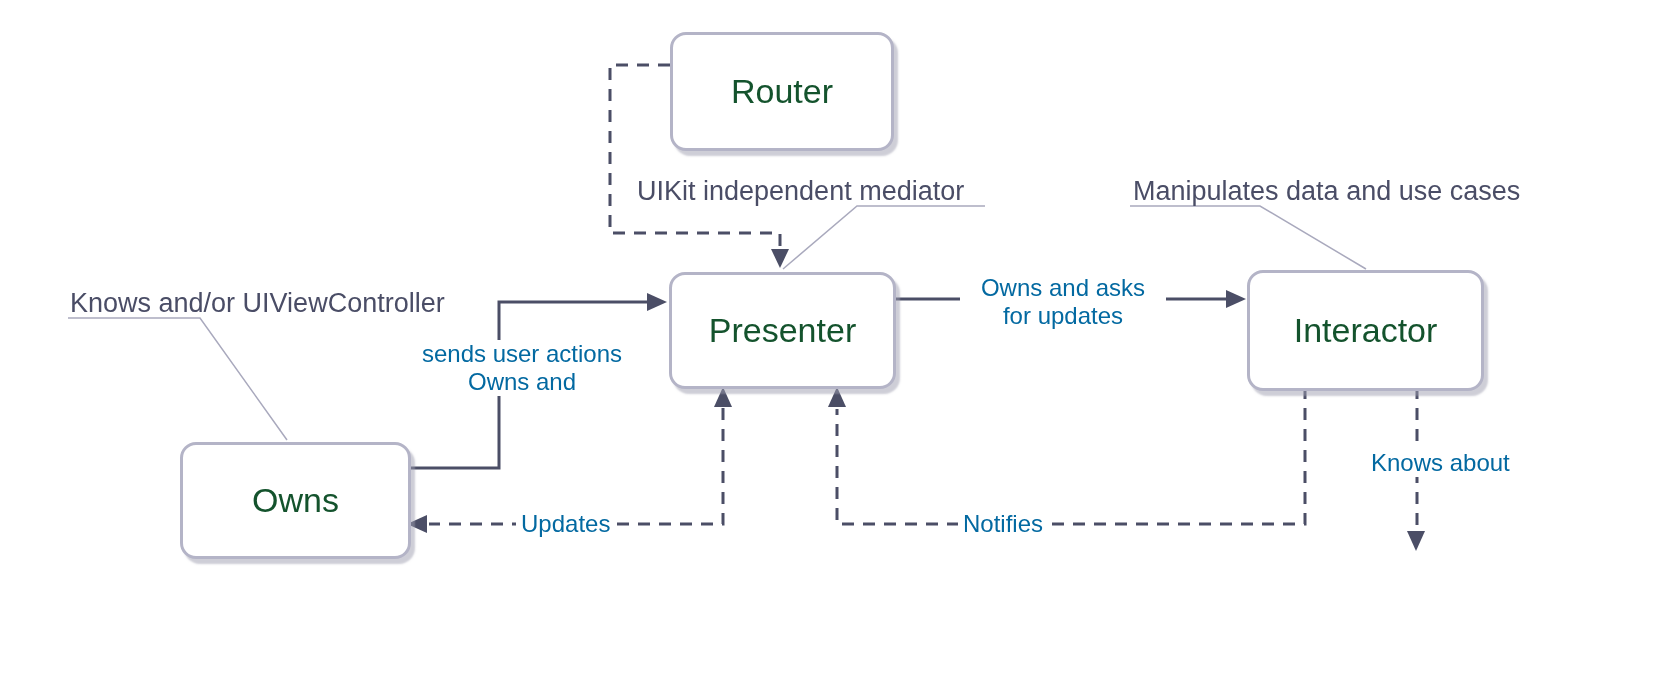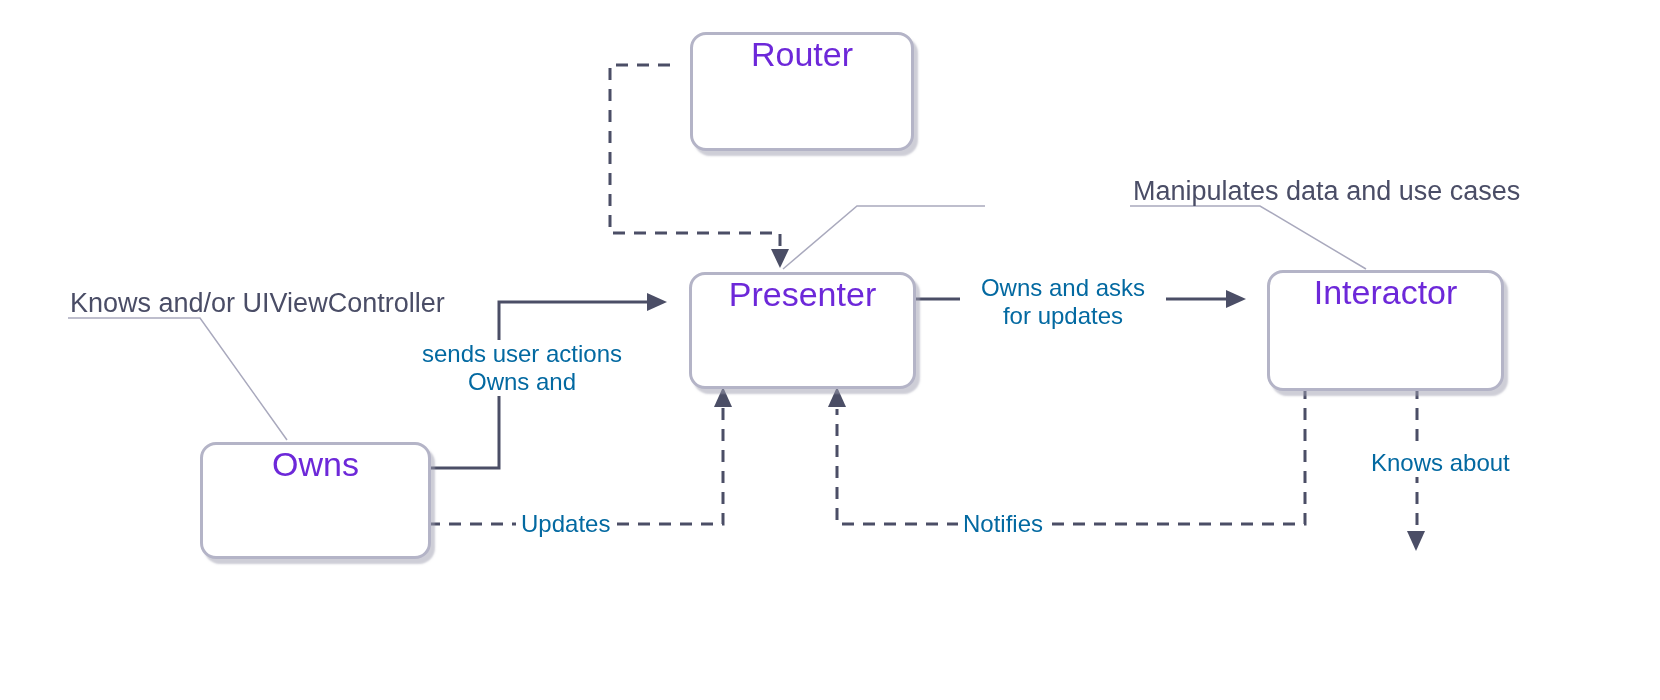--- a/index.html
+++ b/index.html
@@ -4,22 +4,22 @@
 <style>
   html,body{margin:0;padding:0;background:#ffffff;}
   .canvas{
     position:relative;width:1660px;height:700px;background:#ffffff;overflow:hidden;
     font-family:"Liberation Sans", sans-serif;
   }
   .canvas svg{position:absolute;left:0;top:0;}
   .node{
     position:absolute;background:#ffffff;border:3px solid #b4b4c7;border-radius:16px;
     box-shadow:4px 5px 2px rgba(158,158,175,.5);
-    display:flex;justify-content:center;
-    font-size:34px;color:#6d28d9;margin-left:20px;
+    display:flex;align-items:center;justify-content:center;
+    font-size:34px;color:#14532d;
   }
   .callout{
     position:absolute;font-size:27px;color:#4a4d66;white-space:nowrap;line-height:30px;
   }
   .edge-label{
     position:absolute;font-size:24px;color:#0369a1;background:#ffffff;
     white-space:nowrap;text-align:center;line-height:29px;padding:0 5px;
   }
   .solid{stroke:#4b4e66;stroke-width:3;fill:none;}
   .dashed{stroke:#4b4e66;stroke-width:3;fill:none;stroke-dasharray:12 9;}
@@ -64,20 +64,21 @@
     <span>Presenter</span>
   </div>
   <div class="node" style="left:1247px;top:270px;width:231px;height:115px">
     <span>Interactor</span>
   </div>
   <div class="node" style="left:180px;top:442px;width:225px;height:111px">
     <span>Owns</span>
   </div>
 
   <div class="callout" style="left:70px;top:288px">Knows and/or UIViewController</div>
+  <div class="callout" style="left:637px;top:176px">UIKit independent mediator</div>
   <div class="callout" style="left:1133px;top:176px">Manipulates data and use cases</div>
 
   <div class="edge-label" style="left:409px;top:340px;width:216px;line-height:28px">
     <div>sends user actions</div>
     <div>Owns and</div>
   </div>
   <div class="edge-label" style="left:960px;top:274px;width:196px;line-height:28px">
     <div>Owns and asks</div>
     <div>for updates</div>
   </div>

